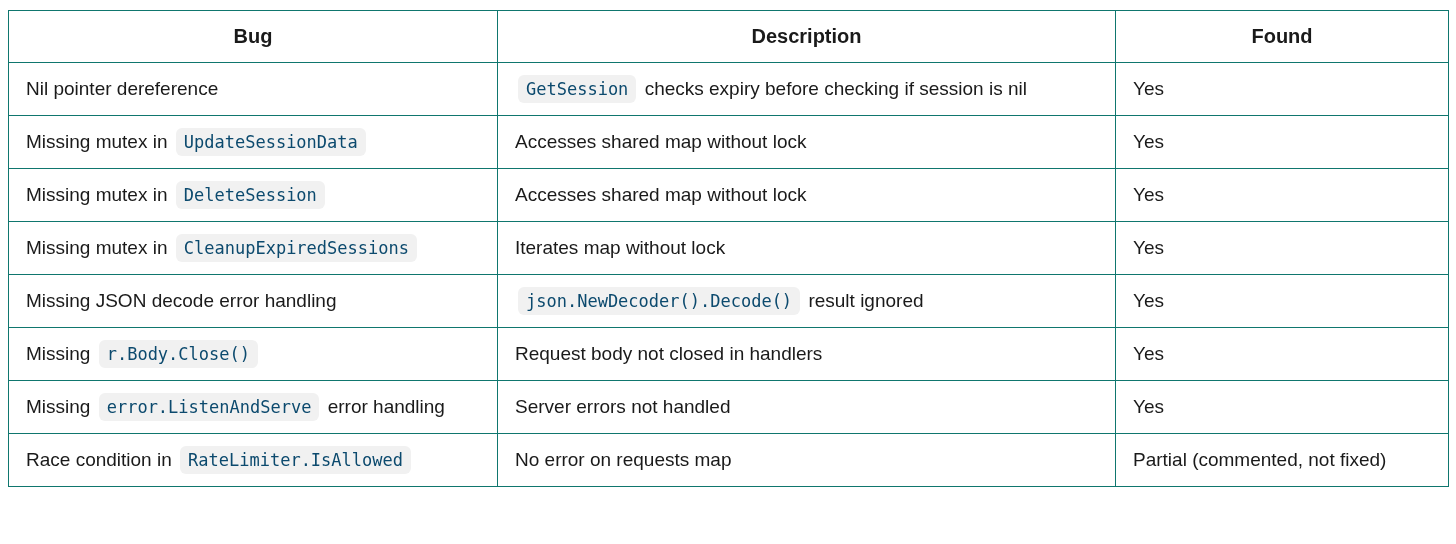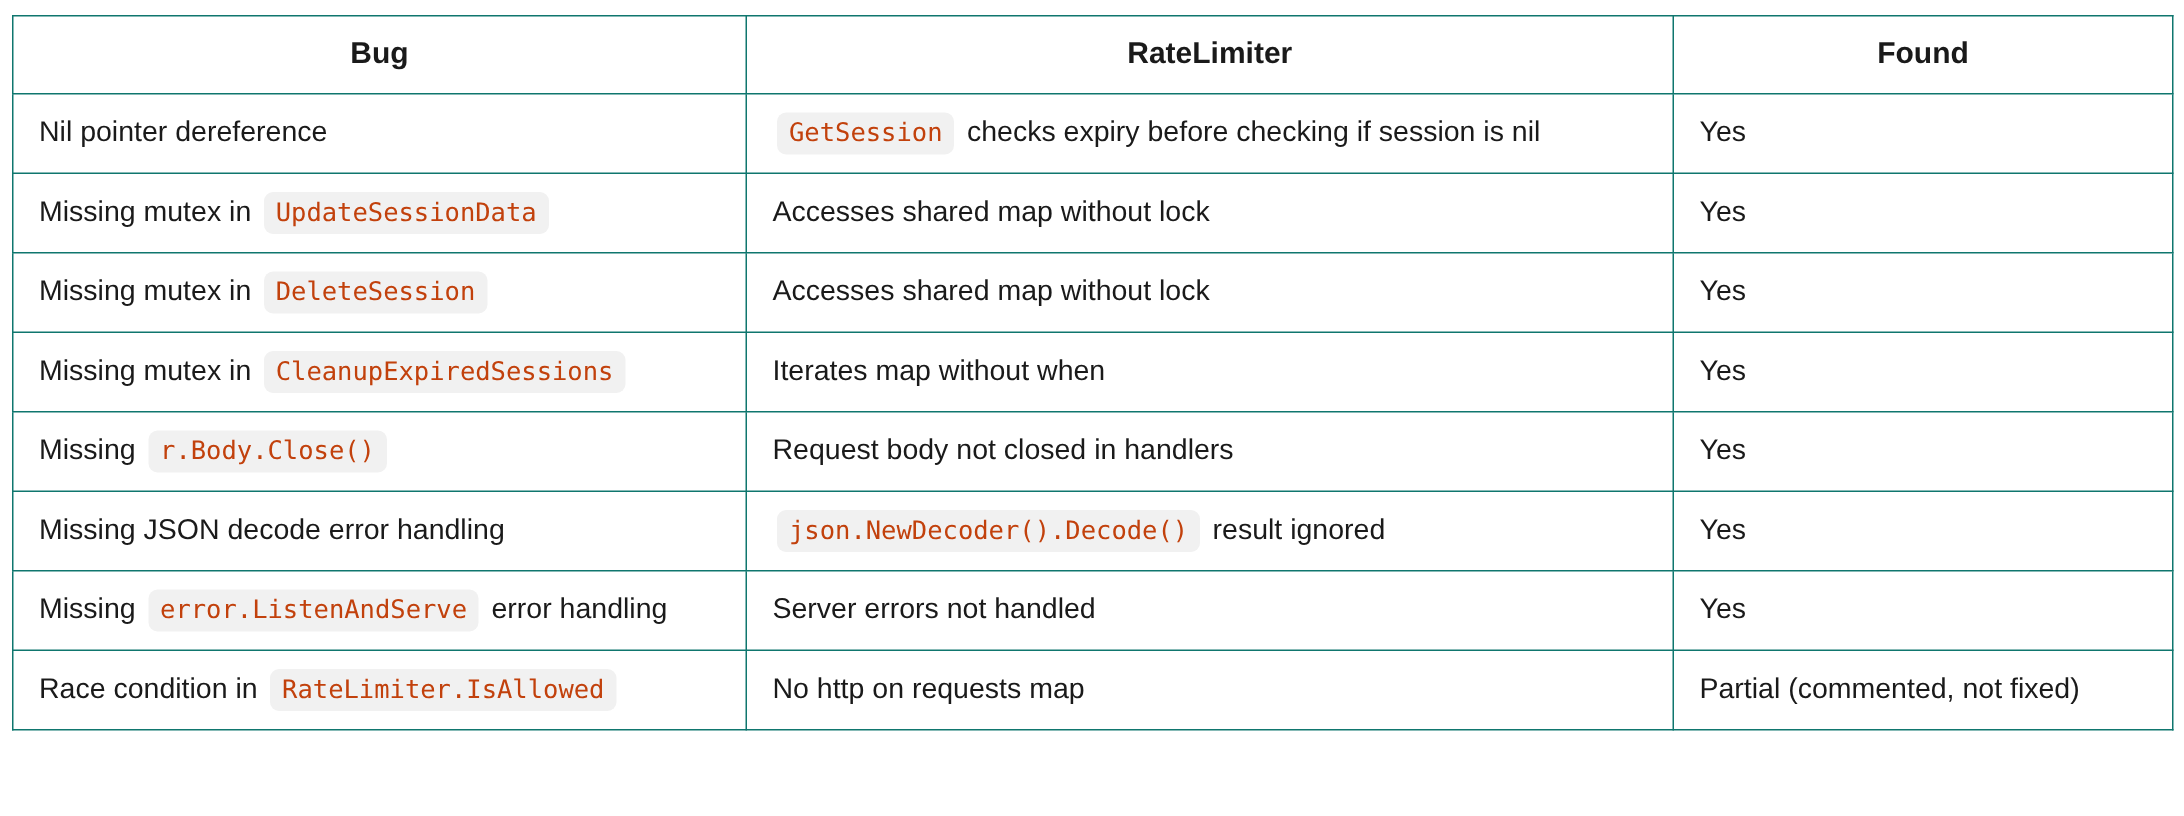--- a/index.html
+++ b/index.html
@@ -46,38 +46,38 @@
   col.col-bug   { width: 489px; }
   col.col-desc  { width: 618px; }
   col.col-found { width: 333px; }
   code.chip {
     font-family: "DejaVu Sans Mono", "Liberation Mono", monospace;
     font-size: 17px;
     background: #f1f1f1;
     border-radius: 6px;
     padding: 4px 8px;
     margin: 0 3px;
-    color: #c2410c;
+    color: #0c4a6e;
     white-space: nowrap;
   }
 </style>
 </head>
 <body>
 
 <div class="table-wrap">
   <table class="bug-table">
     <colgroup>
       <col class="col-bug">
       <col class="col-desc">
       <col class="col-found">
     </colgroup>
     <thead>
       <tr>
         <th>Bug</th>
-        <th>RateLimiter</th>
+        <th>Description</th>
         <th>Found</th>
       </tr>
     </thead>
     <tbody>
         <tr>
           <td>Nil pointer dereference</td>
           <td><code class="chip">GetSession</code> checks expiry before checking if session is nil</td>
           <td>Yes</td>
         </tr>
         <tr>
@@ -85,38 +85,38 @@
           <td>Accesses shared map without lock</td>
           <td>Yes</td>
         </tr>
         <tr>
           <td>Missing mutex in <code class="chip">DeleteSession</code></td>
           <td>Accesses shared map without lock</td>
           <td>Yes</td>
         </tr>
         <tr>
           <td>Missing mutex in <code class="chip">CleanupExpiredSessions</code></td>
-          <td>Iterates map without when</td>
+          <td>Iterates map without lock</td>
+          <td>Yes</td>
+        </tr>
+        <tr>
+          <td>Missing JSON decode error handling</td>
+          <td><code class="chip">json.NewDecoder().Decode()</code> result ignored</td>
           <td>Yes</td>
         </tr>
         <tr>
           <td>Missing <code class="chip">r.Body.Close()</code></td>
           <td>Request body not closed in handlers</td>
-          <td>Yes</td>
-        </tr>
-        <tr>
-          <td>Missing JSON decode error handling</td>
-          <td><code class="chip">json.NewDecoder().Decode()</code> result ignored</td>
           <td>Yes</td>
         </tr>
         <tr>
           <td>Missing <code class="chip">error.ListenAndServe</code> error handling</td>
           <td>Server errors not handled</td>
           <td>Yes</td>
         </tr>
         <tr>
           <td>Race condition in <code class="chip">RateLimiter.IsAllowed</code></td>
-          <td>No http on requests map</td>
+          <td>No error on requests map</td>
           <td>Partial (commented, not fixed)</td>
         </tr>
       </tbody>
   </table>
 </div>
 
 </body></html>

